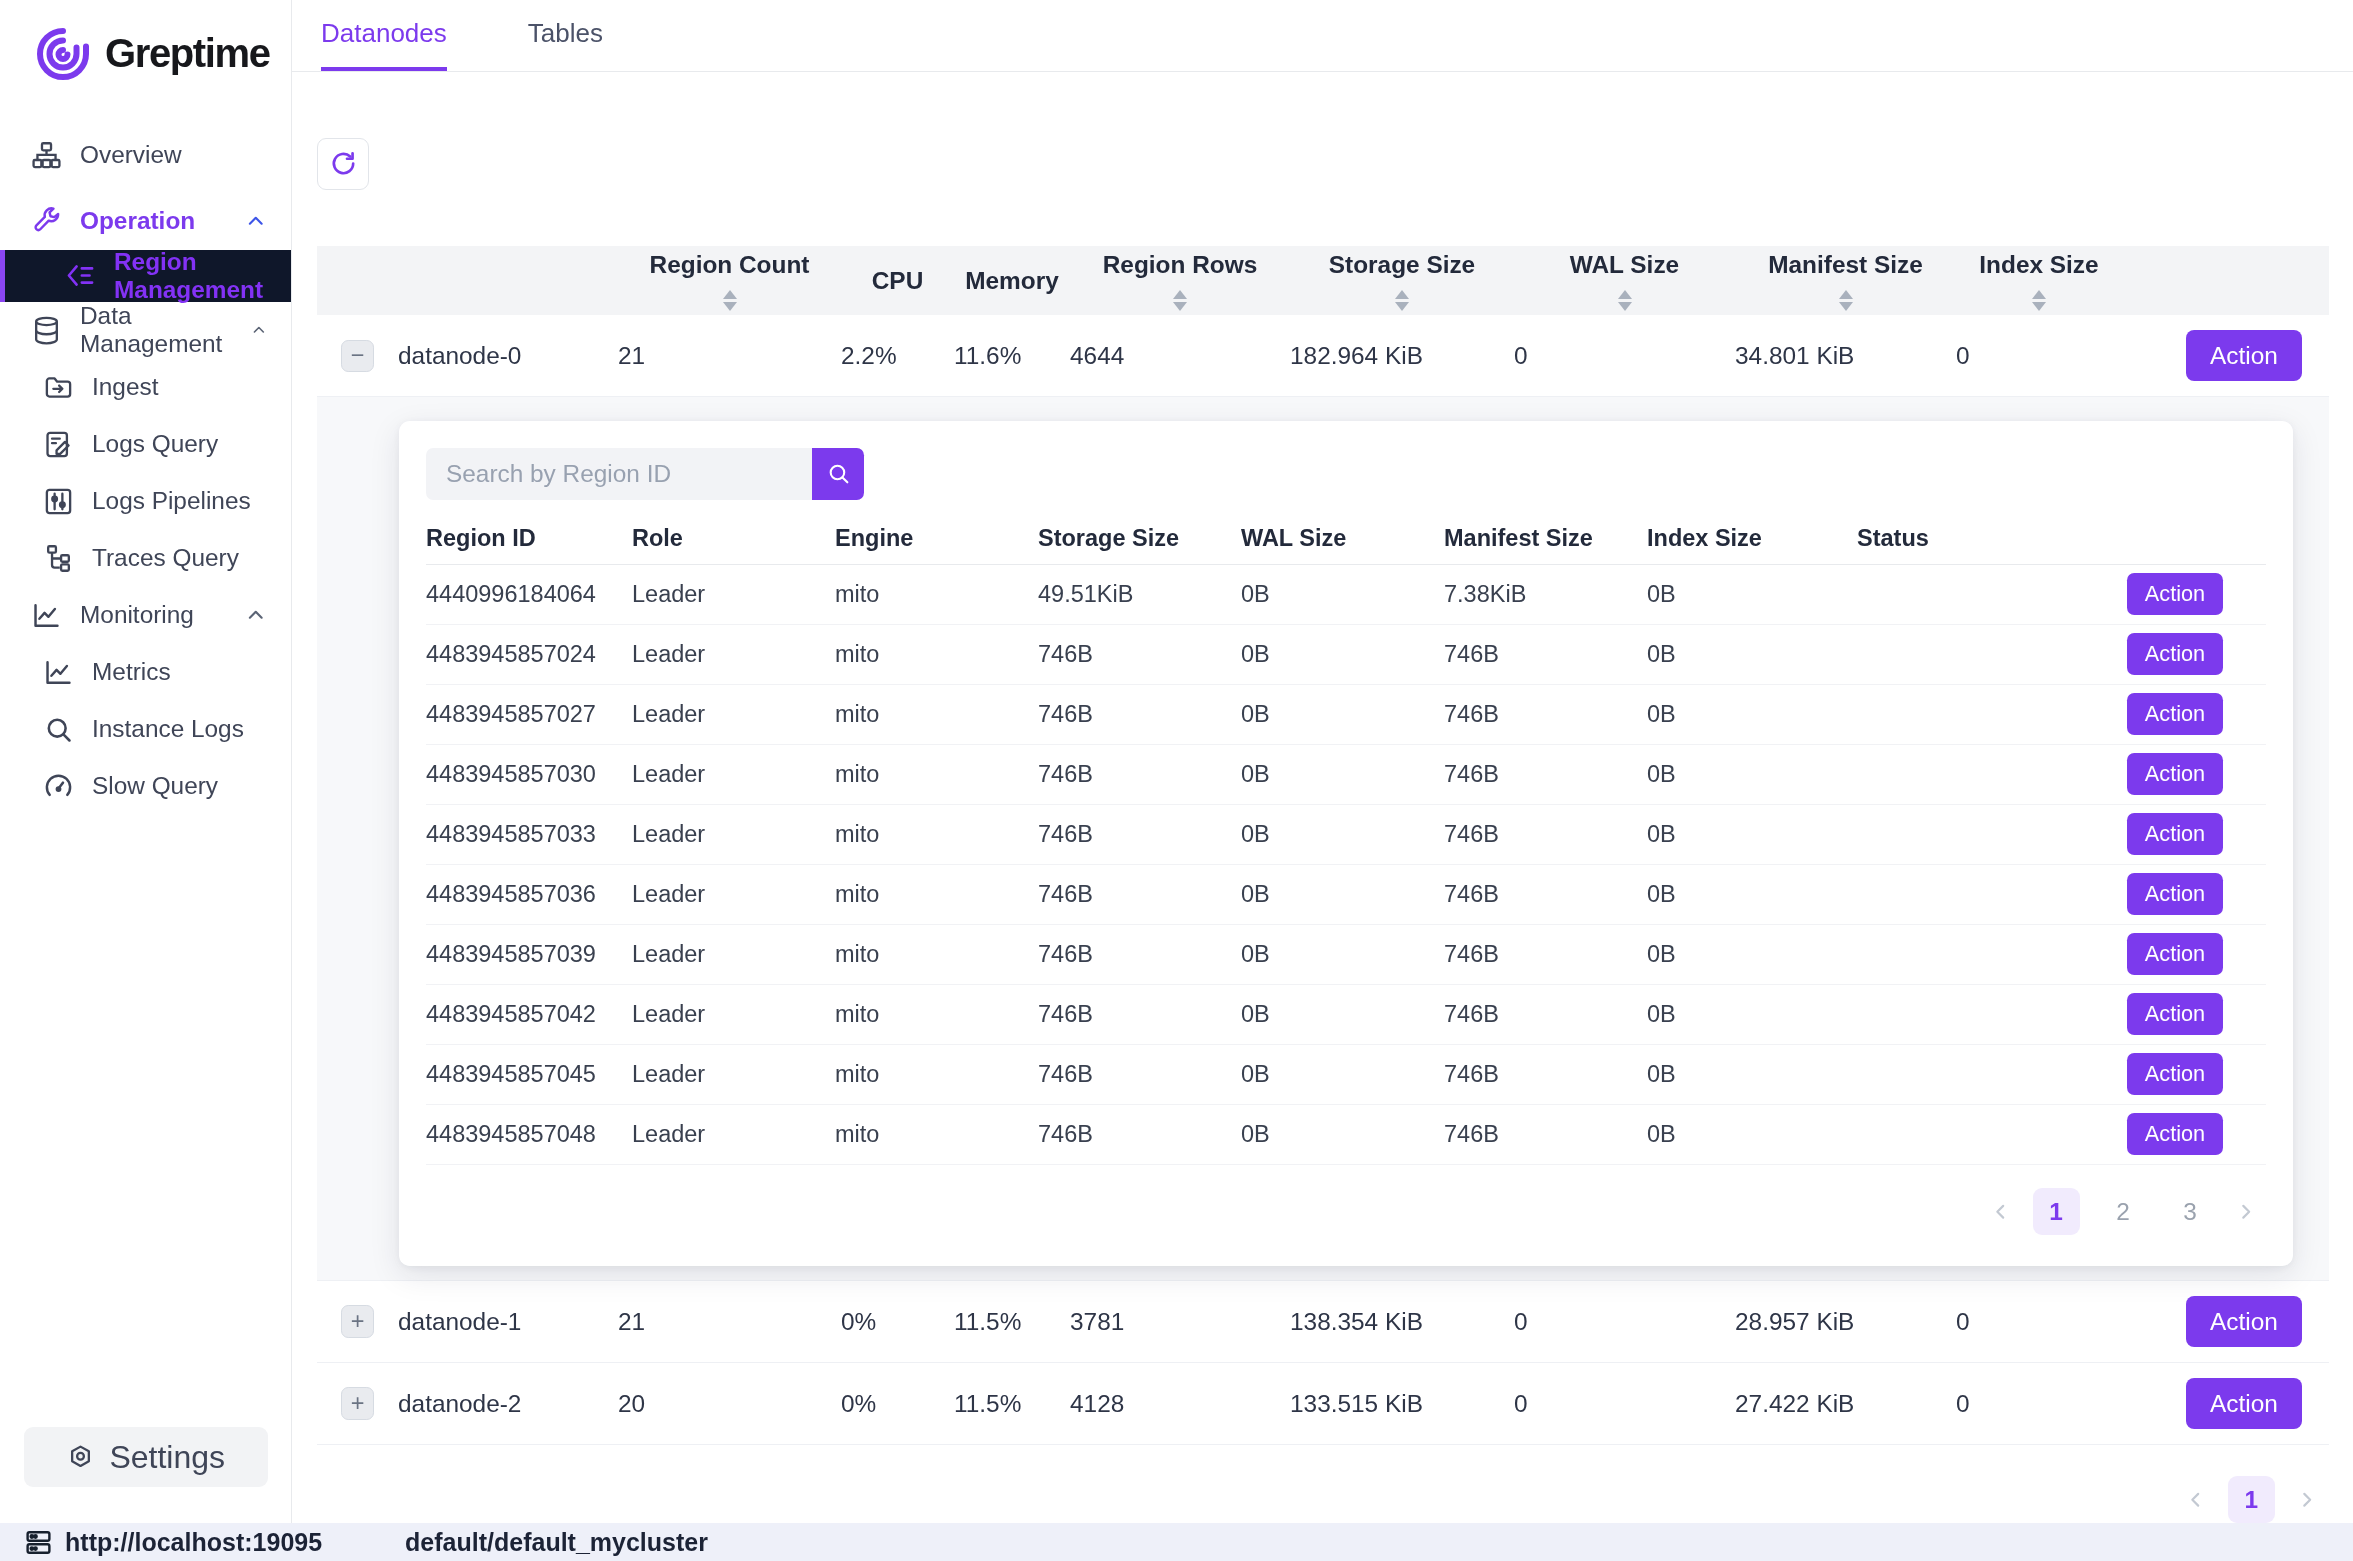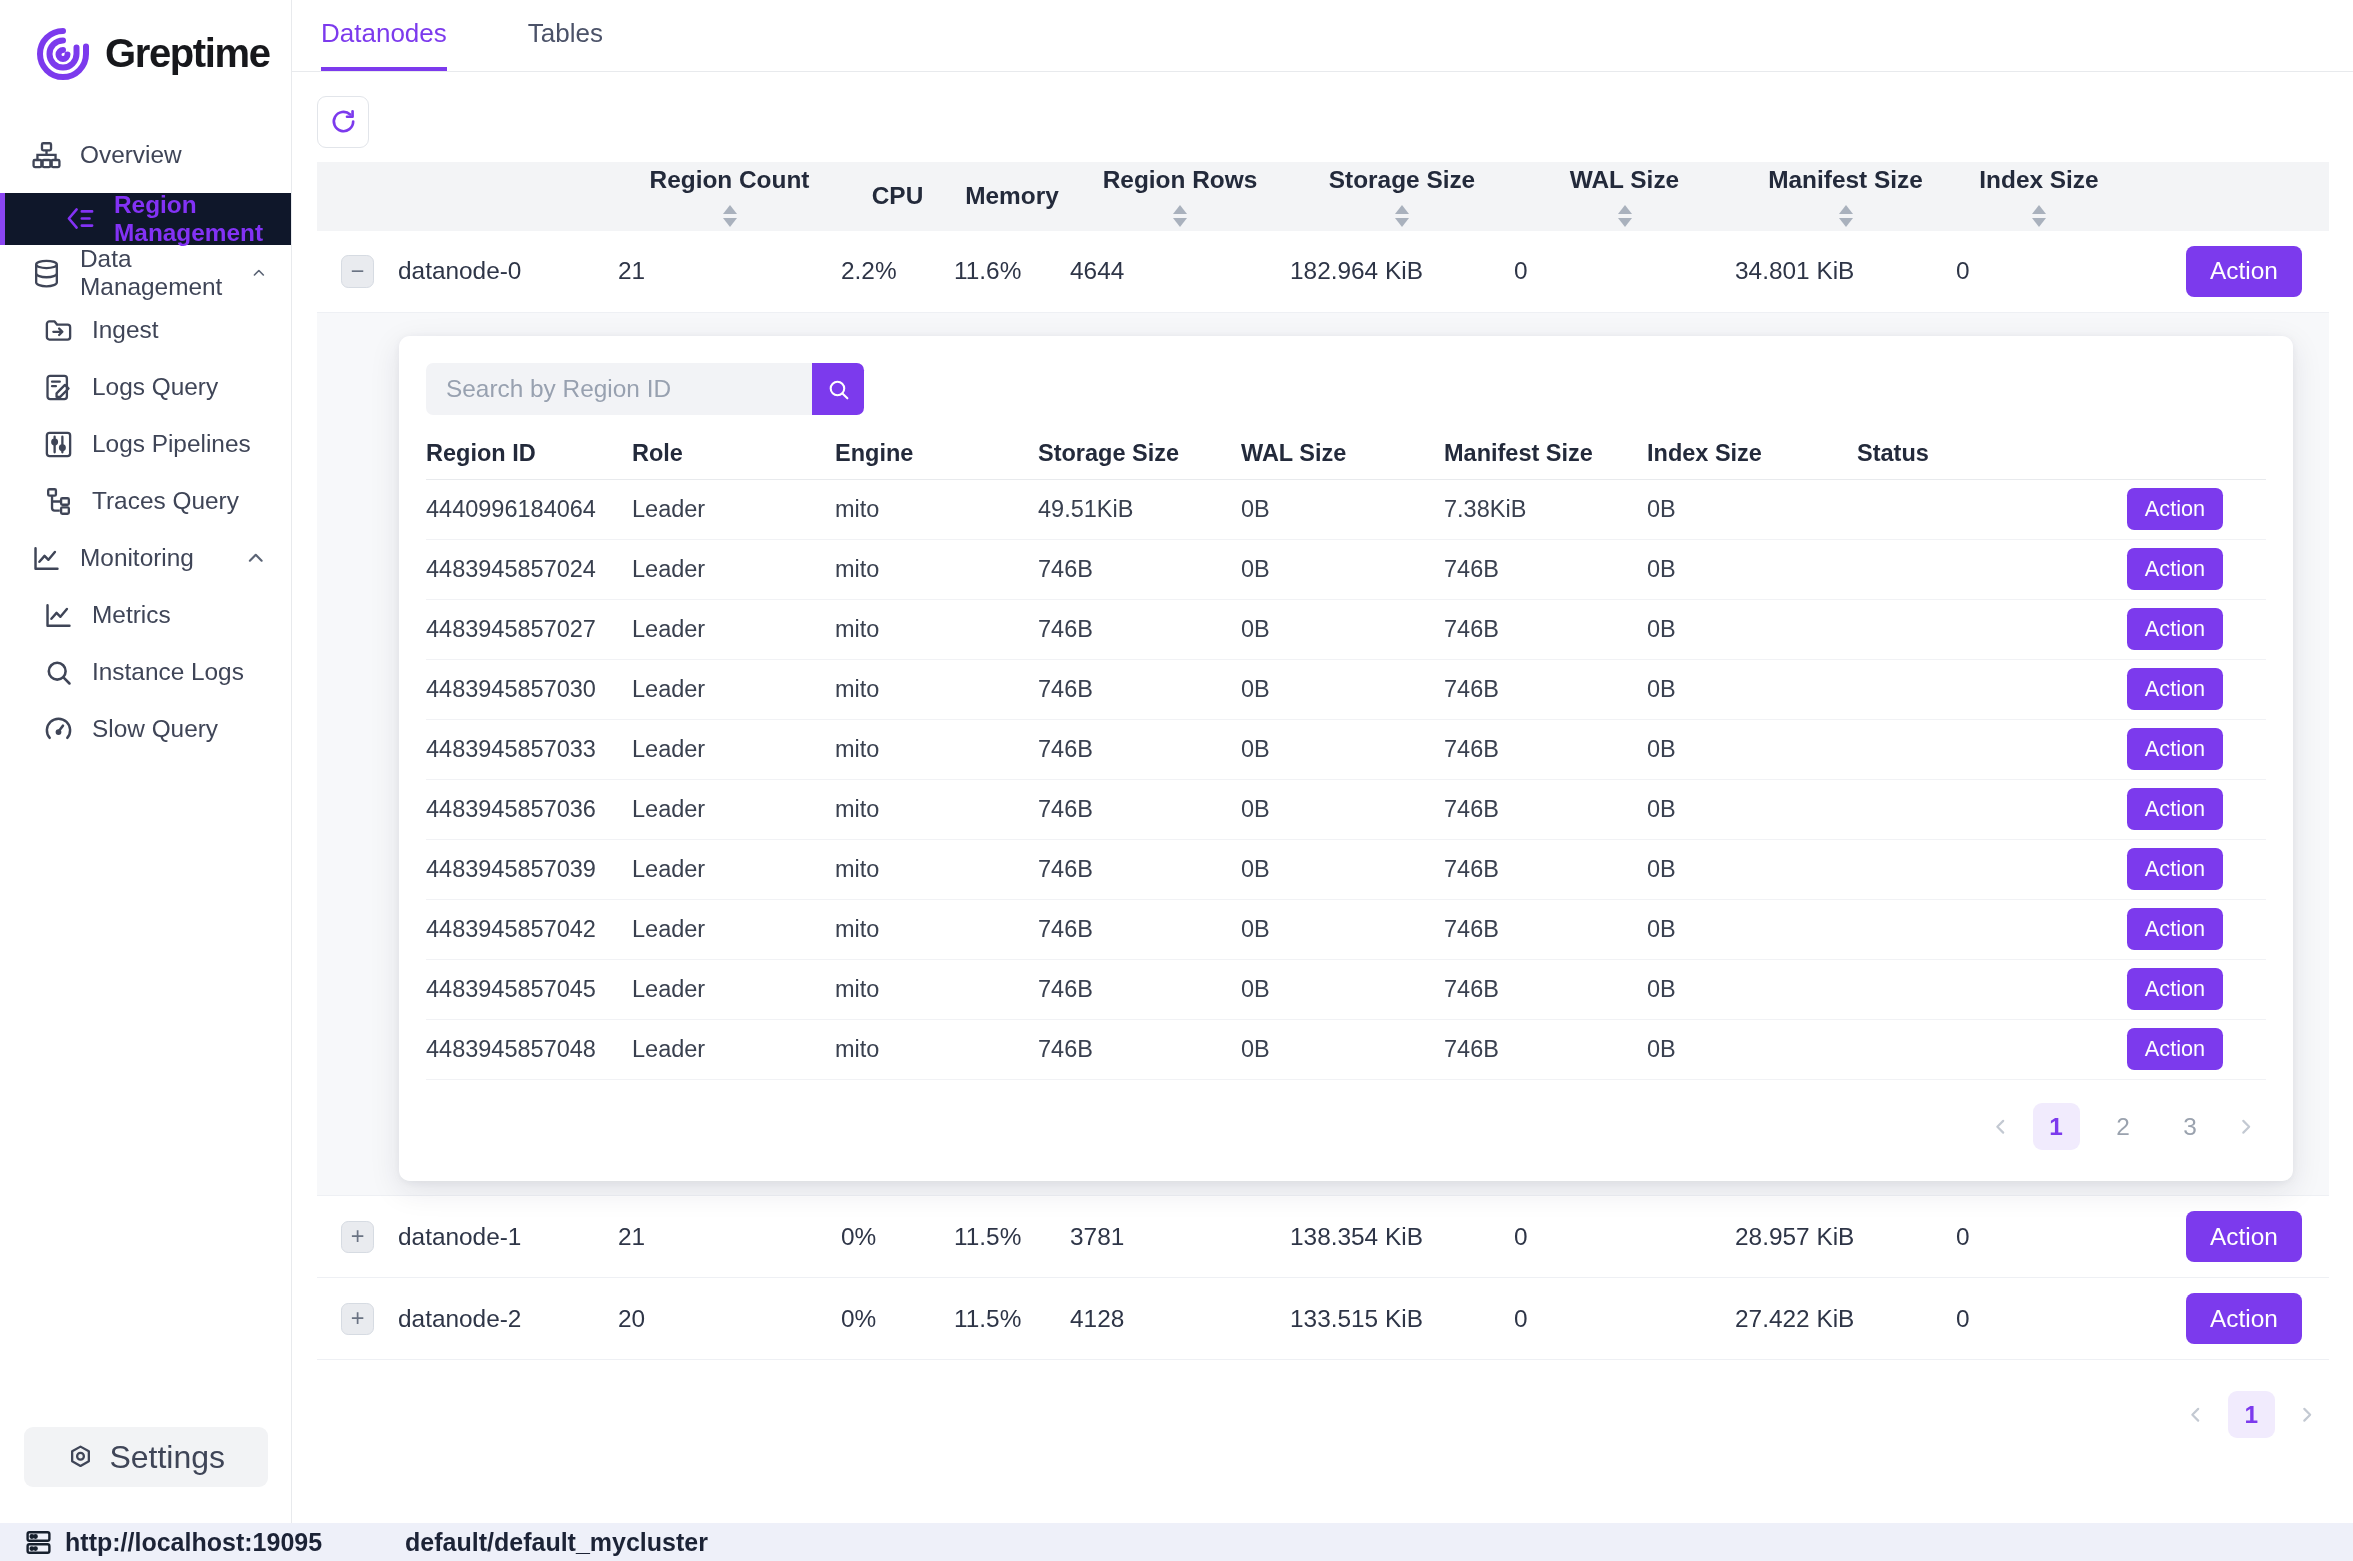--- a/index.html
+++ b/index.html
@@ -25,21 +25,21 @@
   .nav-item.sub{padding-left:43px;}
   .nav-item .chev{margin-left:auto;margin-right:23.5px;width:23.5px;height:23.5px;color:#5b6475;}
   .nav-item.op{color:var(--accent);font-weight:700;}
   .nav-item.op .chev{color:#3d55e8;}
   .nav-item.current{background:#0f172a;border-left:5.4px solid #8b46f2;padding-left:60px;color:#8332f5;font-weight:700;height:52px;}
   .nav-gap{height:9px;}
   .settings-btn{margin:0 auto 36px auto;width:244px;height:60px;background:#f2f3f5;border-radius:9px;display:flex;align-items:center;justify-content:center;gap:14.4px;font-size:32px;color:#3f4557;cursor:pointer;}
   .settings-btn .nicon{width:29px;height:29px;}
 
   
-  .content{flex:1;display:flex;flex-direction:column;min-width:0;}
+  .content{flex:1;display:flex;flex-direction:column;min-width:0;justify-content:space-between;}
   .tabs-bar{height:72px;border-bottom:0.9px solid var(--border);display:flex;align-items:stretch;padding-left:29px;gap:81px;flex-shrink:0;}
   .tab{display:flex;align-items:center;font-size:26px;color:#4b5268;cursor:pointer;border-bottom:4.5px solid transparent;}
   .tab.active{color:var(--accent);border-bottom-color:var(--accent);}
   .toolbar{padding:23.5px 25px 14.4px;}
   .refresh-btn{width:52px;height:52px;border:0.9px solid #e2e5ea;border-radius:9px;background:#fff;display:flex;align-items:center;justify-content:center;cursor:pointer;}
   .refresh-btn svg{width:29px;height:29px;color:var(--accent);}
 
   .table-wrap{padding:0 25px;}
   .thead{display:grid;grid-template-columns:var(--cols-main);align-items:center;background:var(--header-bg);height:69px;font-size:24.4px;font-weight:700;color:var(--text-strong);}
   .th{display:flex;align-items:center;gap:10.8px;flex-direction:column;}
@@ -183,20 +183,29 @@
       <span class="logo-text">Greptime</span>
     </div>
     <nav class="nav">
       <div class="nav-item">
         <svg class="nicon" viewBox="0 0 34 34" width="31" height="31">
             <use href="#i-sitemap"></use>
           </svg>
         <span>Overview</span>
       </div>
       <div class="nav-gap"></div>
+      <div class="nav-item op">
+        <svg class="nicon" viewBox="0 0 34 34" width="31" height="31">
+            <use href="#i-wrench"></use>
+          </svg>
+        <span>Operation</span>
+        <svg class="chev" viewBox="0 0 26 26" width="23.5" height="23.5">
+            <use href="#i-chev-up"></use>
+          </svg>
+      </div>
       <div class="nav-item sub current">
         <svg class="nicon" viewBox="0 0 34 34" width="31" height="31">
             <use href="#i-region"></use>
           </svg>
         <span>Region Management</span>
       </div>
       <div class="nav-item">
         <svg class="nicon" viewBox="0 0 34 34" width="31" height="31">
             <use href="#i-db"></use>
           </svg>

